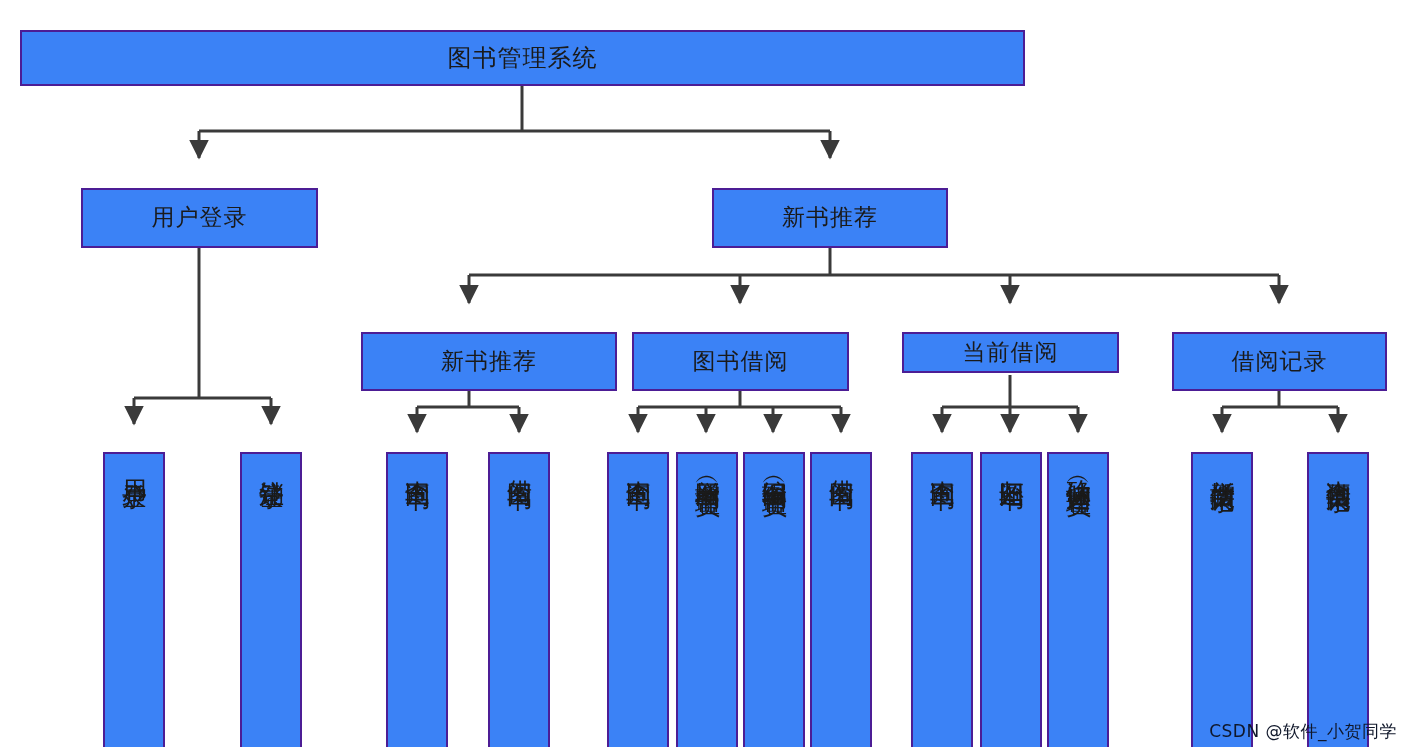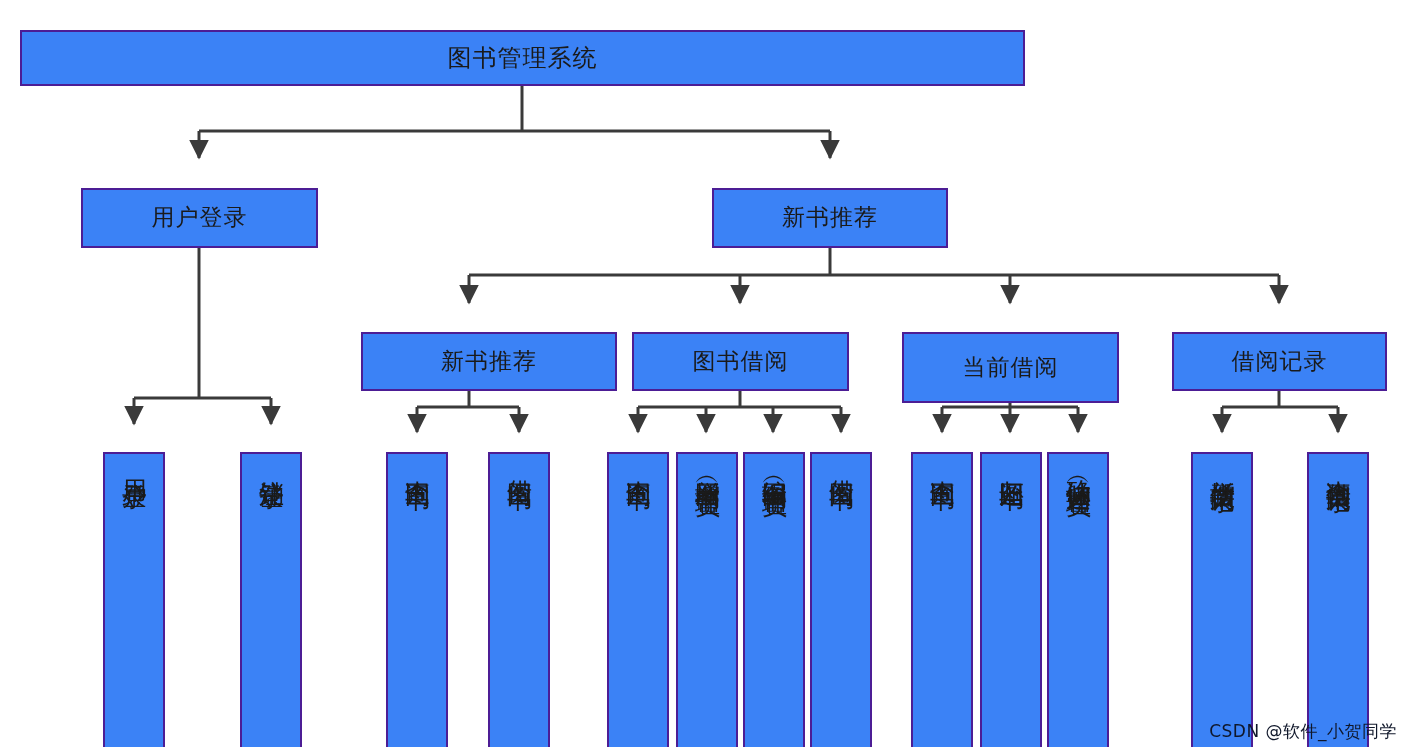--- a/index.html
+++ b/index.html
@@ -131,21 +131,21 @@
   <div class="node horiz" style="left:712px; top:172px; width:236px; height:60px;">
     <span>新书推荐</span>
   </div>
 
   <div class="node horiz" style="left:361px; top:316px; width:256px; height:59px;">
     <span>新书推荐</span>
   </div>
   <div class="node horiz" style="left:632px; top:316px; width:217px; height:59px;text-align:center;">
     <span>图书借阅</span>
   </div>
-  <div class="node horiz" style="left:902px; top:316px; width:217px; height:71px;">
+  <div class="node horiz" style="left:902px; top:316px; width:217px; height:41px;">
     <span>当前借阅</span>
   </div>
   <div class="node horiz" style="left:1172px; top:316px; width:215px; height:59px;align-items:center;">
     <span>借阅记录</span>
   </div>
 
   <div class="node vert" style="left:103px; top:436px; width:62px; height:304px;">
     <span class="vert-text">用户登录</span>
   </div>
   <div class="node vert" style="left:240px; top:436px; width:62px; height:304px;">

